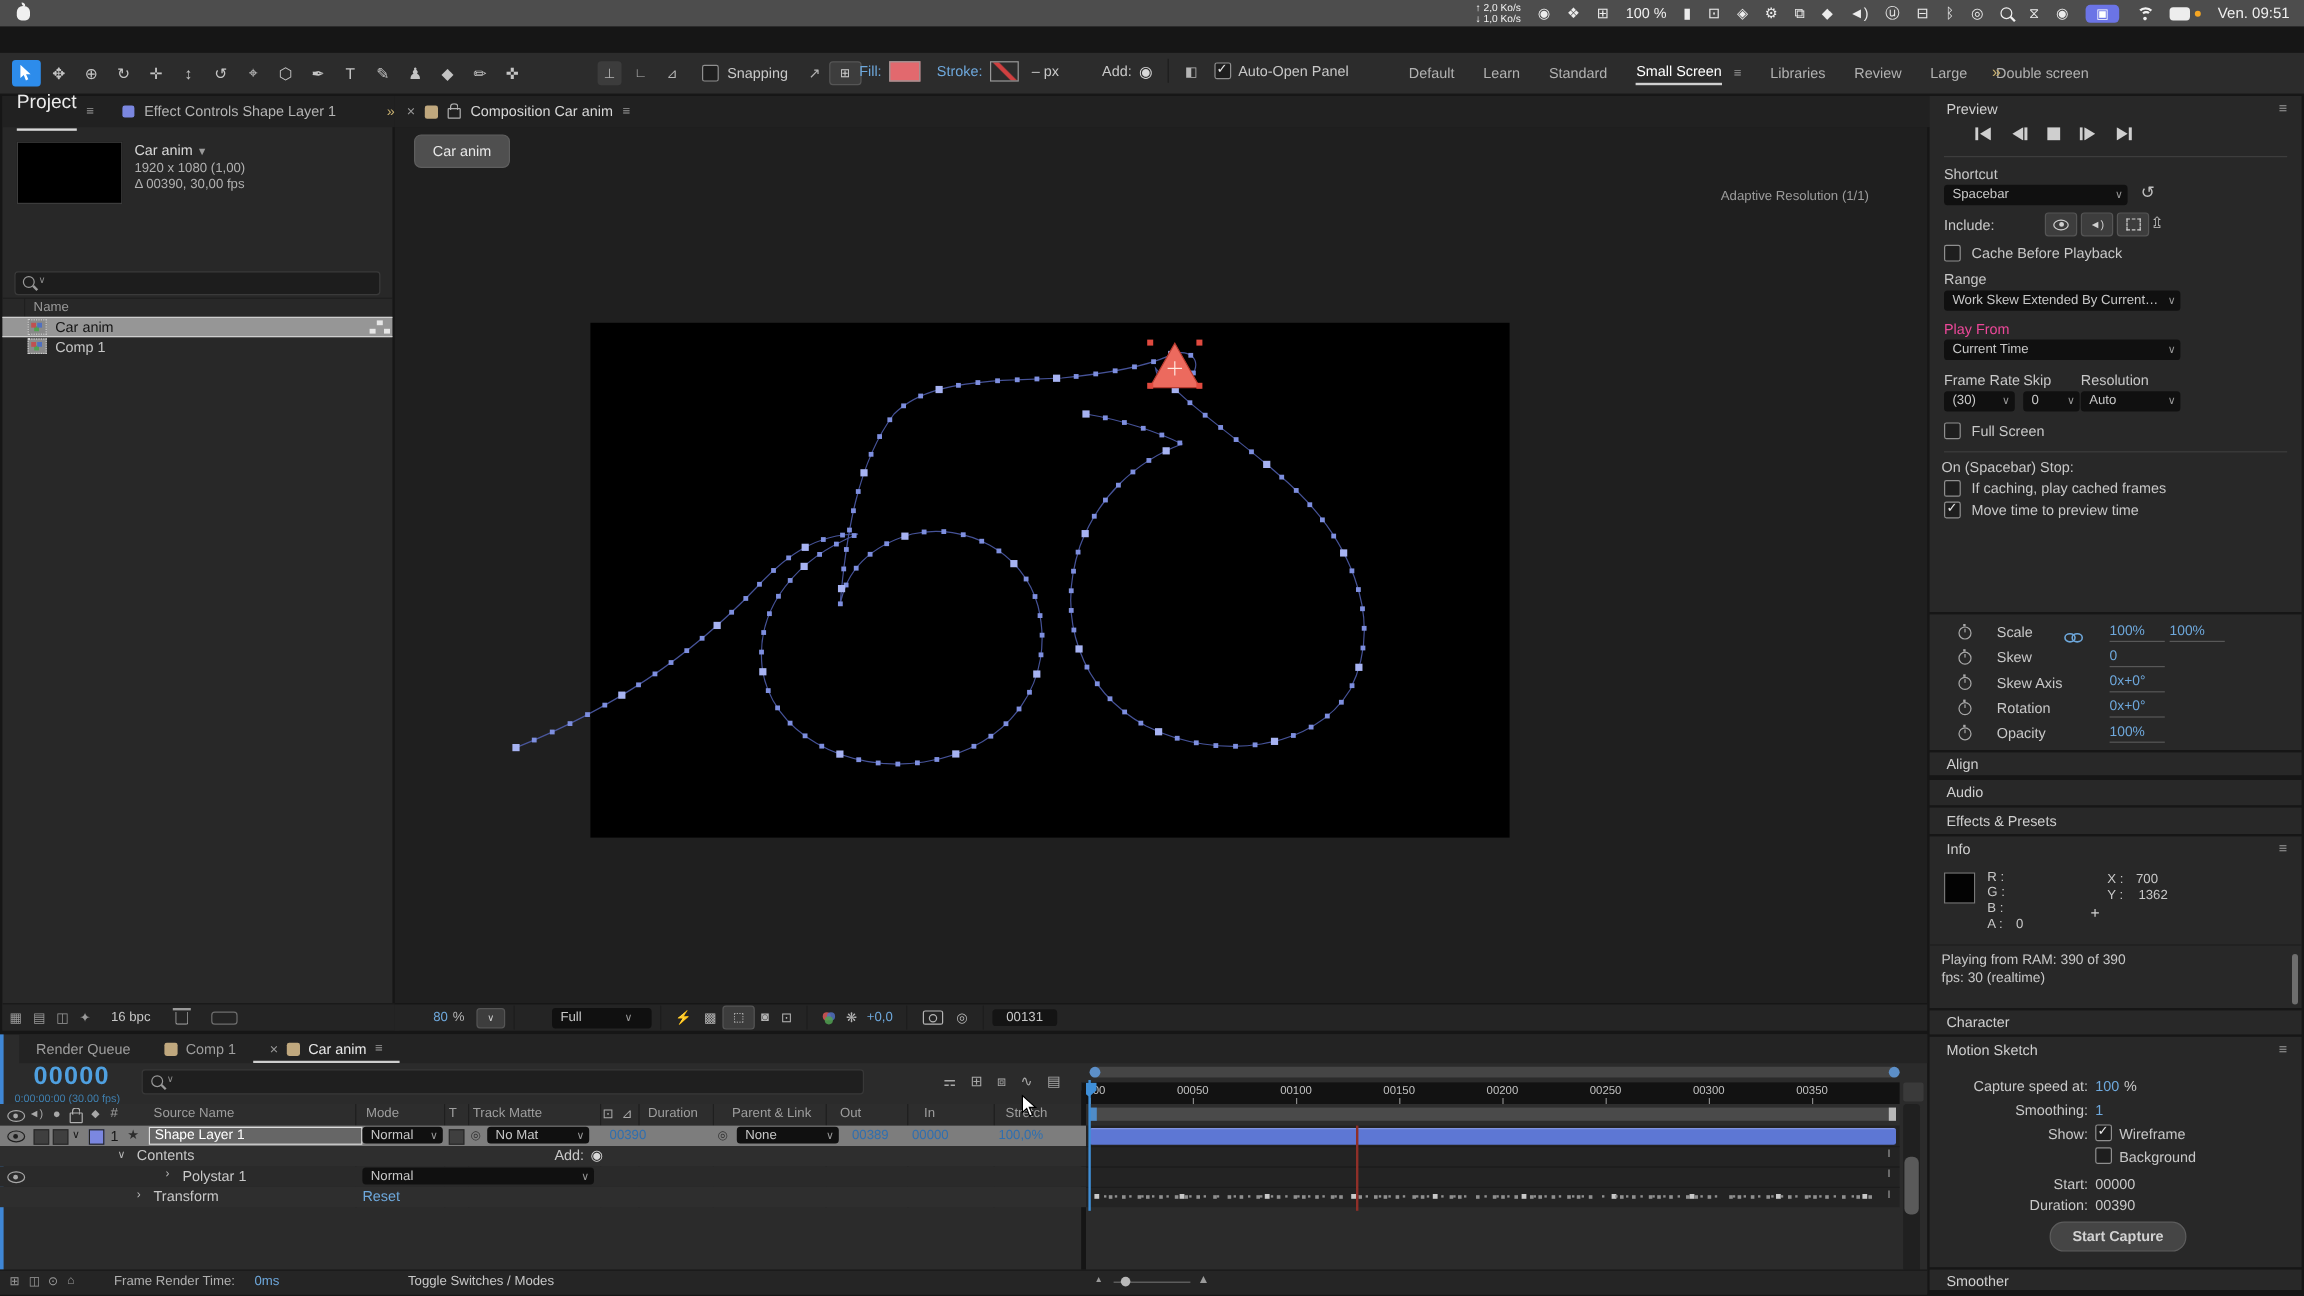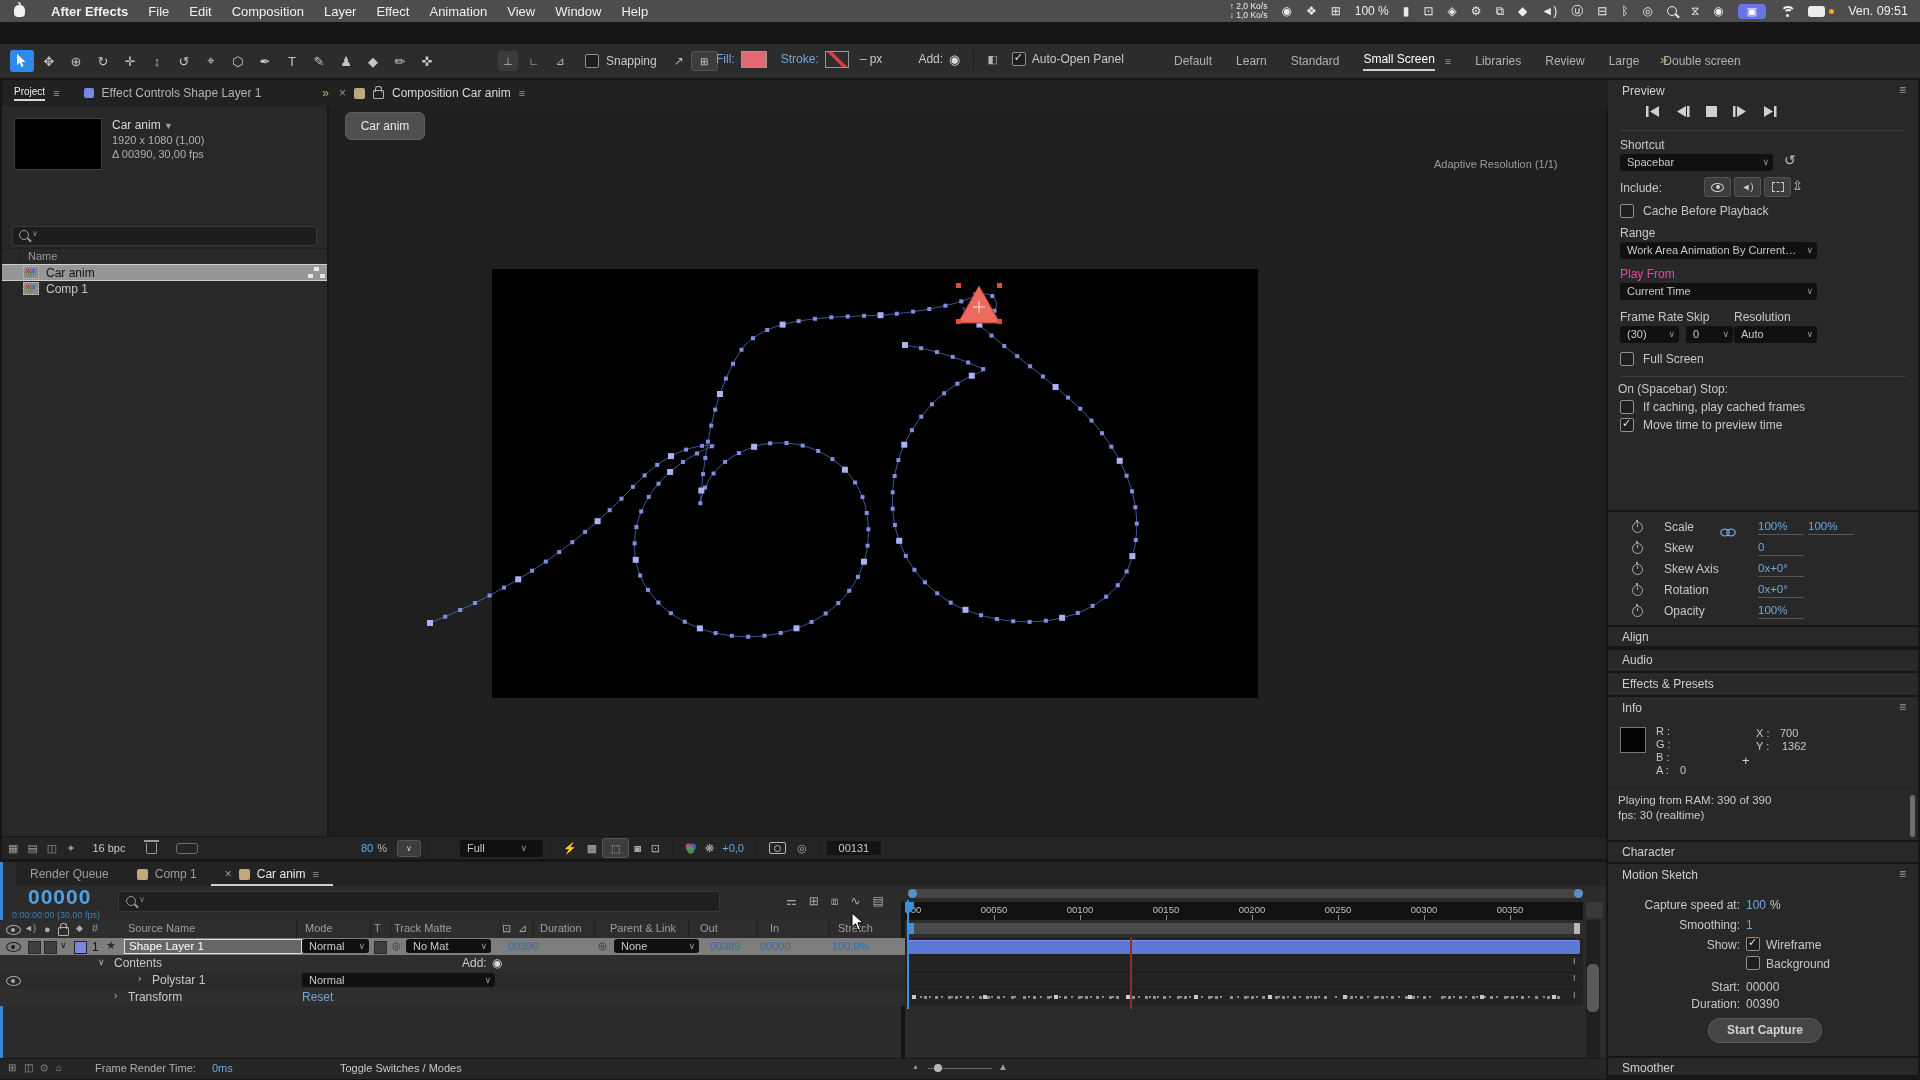--- a/index.html
+++ b/index.html
@@ -39,32 +39,20 @@
   .tbtn{width:25px;height:18px;background:#3d3d3d;border:1px solid #555;border-radius:3px;display:flex;align-items:center;justify-content:center;color:#d0d0d0;flex:none;}
   .blue{color:#6ea8dc;}
 </style>
 </head>
 <body>
 
 <div class="screen">
 
   <div class="abs" style="left:0;top:0;width:1920px;height:22px;background:#4d4d4d;display:flex;align-items:center;color:#f0f0f0;font-size:13px;">
     <span class="apple"></span>
-    <div style="display:flex;align-items:center;">
-        <span style="padding: 0px 10px; font-weight: bold;">After Effects</span>
-        <span style="padding: 0px 10px;">File</span>
-        <span style="padding: 0px 10px;">Edit</span>
-        <span style="padding: 0px 10px;">Composition</span>
-        <span style="padding: 0px 10px;">Layer</span>
-        <span style="padding: 0px 10px;">Effect</span>
-        <span style="padding: 0px 10px;">Animation</span>
-        <span style="padding: 0px 10px;">View</span>
-        <span style="padding: 0px 10px;">Window</span>
-        <span style="padding: 0px 10px;">Help</span>
-      </div>
     <div style="margin-left:auto;display:flex;align-items:center;gap:14px;padding-right:12px;">
         <div style="font-size: 8.5px; line-height: 9px; color: rgb(242, 242, 242);">
           <div>↑ 2,0 Ko/s</div>
           <div>↓ 1,0 Ko/s</div>
         </div>
         <span style="font-size: 12px; color: rgb(236, 236, 236);">◉</span>
         <span style="font-size: 12px; color: rgb(236, 236, 236);">❖</span>
         <span style="font-size: 12px; color: rgb(236, 236, 236);">⊞</span>
         <span style="font-size: 12px; color: rgb(240, 240, 240);">100 %</span>
         <span style="font-size: 12px; color: rgb(236, 236, 236);">▮</span>
@@ -150,21 +138,21 @@
         <span style="font-size: 12px; color: rgb(178, 178, 178);">Libraries</span>
         <span style="font-size: 12px; color: rgb(178, 178, 178);">Review</span>
         <span style="font-size: 12px; color: rgb(178, 178, 178);">Large</span>
         <span style="font-size: 12px; color: rgb(178, 178, 178);">Double screen</span>
       </div>
     <span class="t" style="left:1660px;top:8px;color:#c8b070;font-size:13px;">»</span>
   </div>
 
   <div class="panel" style="left:2px;top:80px;width:325px;height:778px;">
     <div class="abs" style="left:0;top:0;width:325px;height:26px;background:#212121;display:flex;align-items:center;gap:8px;padding-left:12px;">
-      <span style="font-size:10px;color:#ececec;border-bottom:2px solid #d8d8d8;padding-bottom:2px;">Project</span>
+      <span style="font-size:16px;color:#ececec;border-bottom:2px solid #d8d8d8;padding-bottom:12px;">Project</span>
       <span style="color:#9a9a9a;font-size:11px;">≡</span>
       <span class="bluesq" style="margin-left:16px;width:10px;height:10px;"></span>
       <span style="font-size:12px;color:#b4b4b4;">Effect Controls Shape Layer 1</span>
       <span style="margin-left:auto;margin-right:10px;color:#c8b070;font-size:12px;">»</span>
     </div>
     <div class="abs" style="left:12px;top:38px;width:86px;height:50px;background:#000;border:1px solid #3c3c3c;"></div>
     <div class="t" style="left:110px;top:38px;font-size:12px;color:#d8d8d8;">
       <span>Car anim</span> <span style="color:#9a9a9a;font-size:9px;">▼</span>
     </div>
     <div class="t" style="left:110px;top:54px;font-size:11px;color:#b0b0b0;">1920 x 1080 (1,00)</div>
@@ -444,21 +432,21 @@
       <span class="tbtn">
           <span style="width:10px;height:8px;border:1px dashed #d0d0d0;display:inline-block;"></span>
         </span>
     </div>
     <span class="t" style="left:184px;top:98px;color:#c0c0c0;font-size:13px;">⇫</span>
     <div class="abs" style="left:12px;top:124px;display:flex;gap:9px;align-items:center;">
       <span class="chk"></span>
       <span style="font-size:12px;color:#c8c8c8;">Cache Before Playback</span>
     </div>
     <div class="t" style="left:12px;top:146px;font-size:12px;color:#c8c8c8;">Range</div>
-    <div class="dd" style="left:12px;top:162px;width:174px;"><span>Work Area Animation By Current…</span><span class="chv">∨</span></div>
+    <div class="dd" style="left:12px;top:162px;width:174px;"><span>Work Skew Extended By Current…</span><span class="chv">∨</span></div>
     <div class="t" style="left:12px;top:187px;font-size:12px;color:#ec4899;">Play From</div>
     <div class="dd" style="left:12px;top:203px;width:174px;"><span>Current Time</span><span class="chv">∨</span></div>
     <div class="t" style="left:12px;top:230px;font-size:12px;color:#c8c8c8;">Frame Rate</div>
     <div class="t" style="left:78px;top:230px;font-size:12px;color:#c8c8c8;">Skip</div>
     <div class="t" style="left:126px;top:230px;font-size:12px;color:#c8c8c8;">Resolution</div>
     <div class="dd" style="left:12px;top:246px;width:36px;"><span>(30)</span><span class="chv">∨</span></div>
     <div class="dd" style="left:78px;top:246px;width:24px;"><span>0</span><span class="chv">∨</span></div>
     <div class="dd" style="left:126px;top:246px;width:60px;"><span>Auto</span><span class="chv">∨</span></div>
     <div class="abs" style="left:12px;top:272px;display:flex;gap:9px;align-items:center;">
       <span class="chk"></span>

